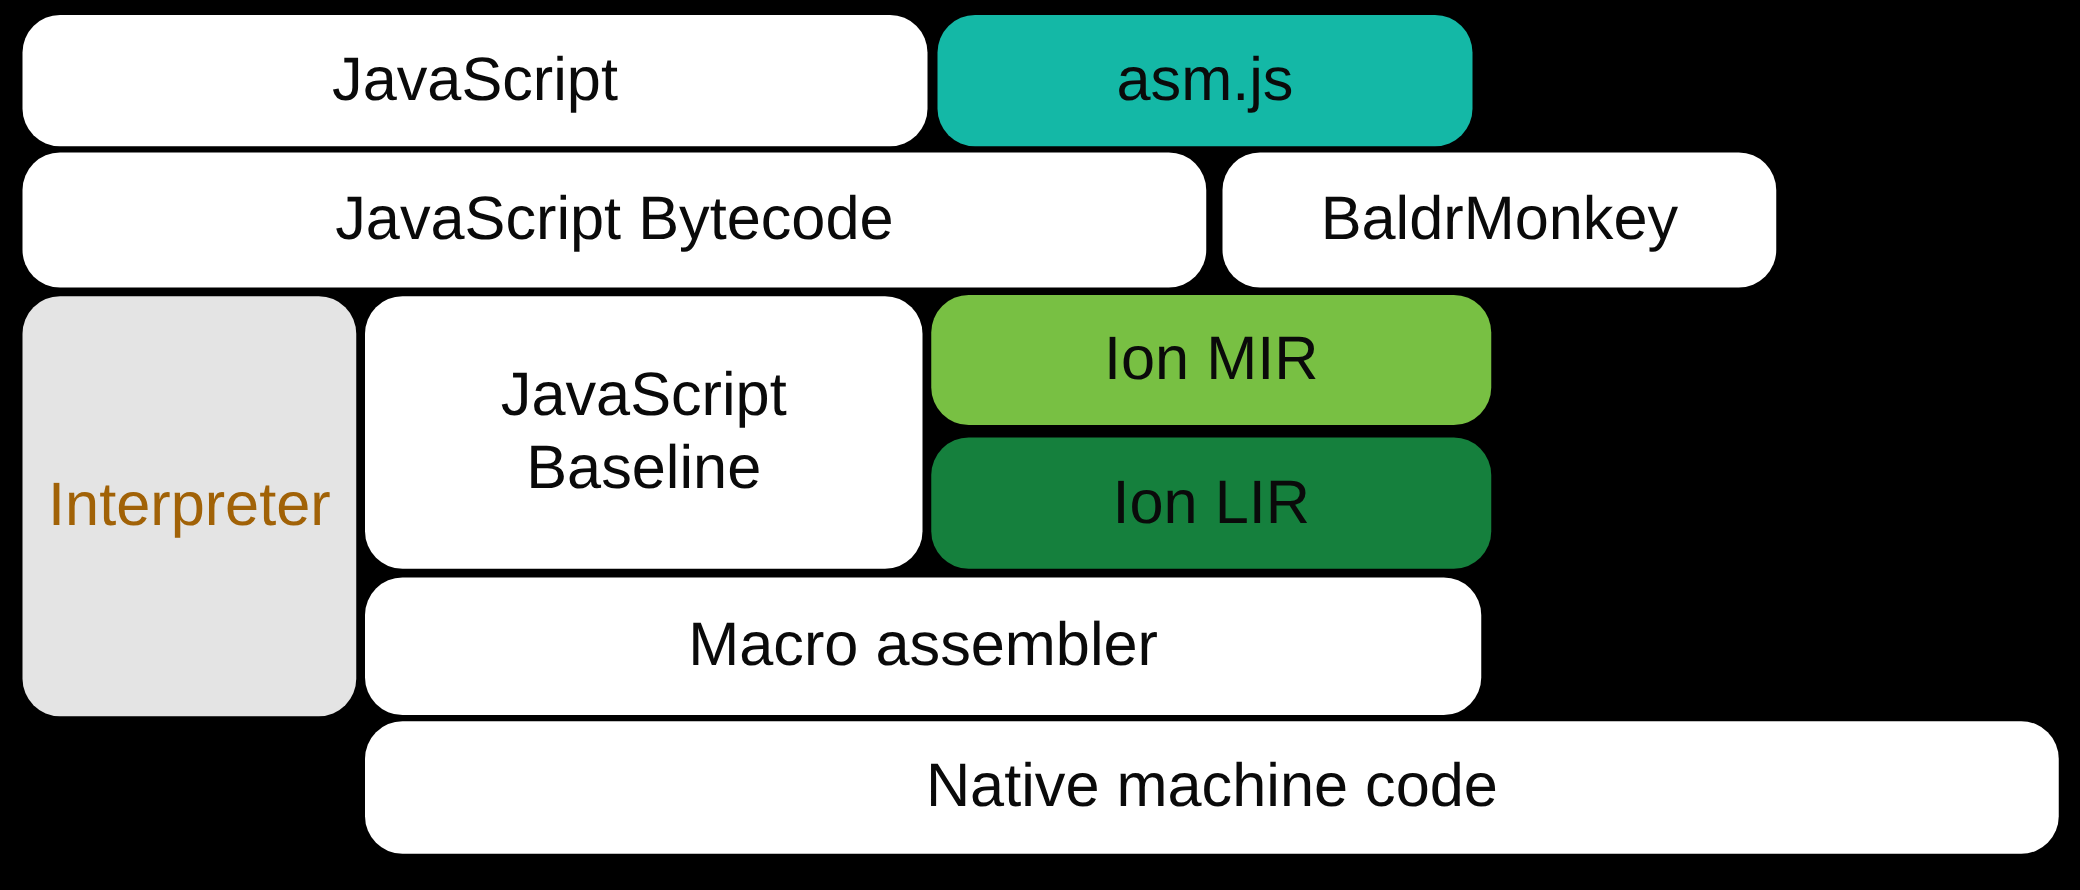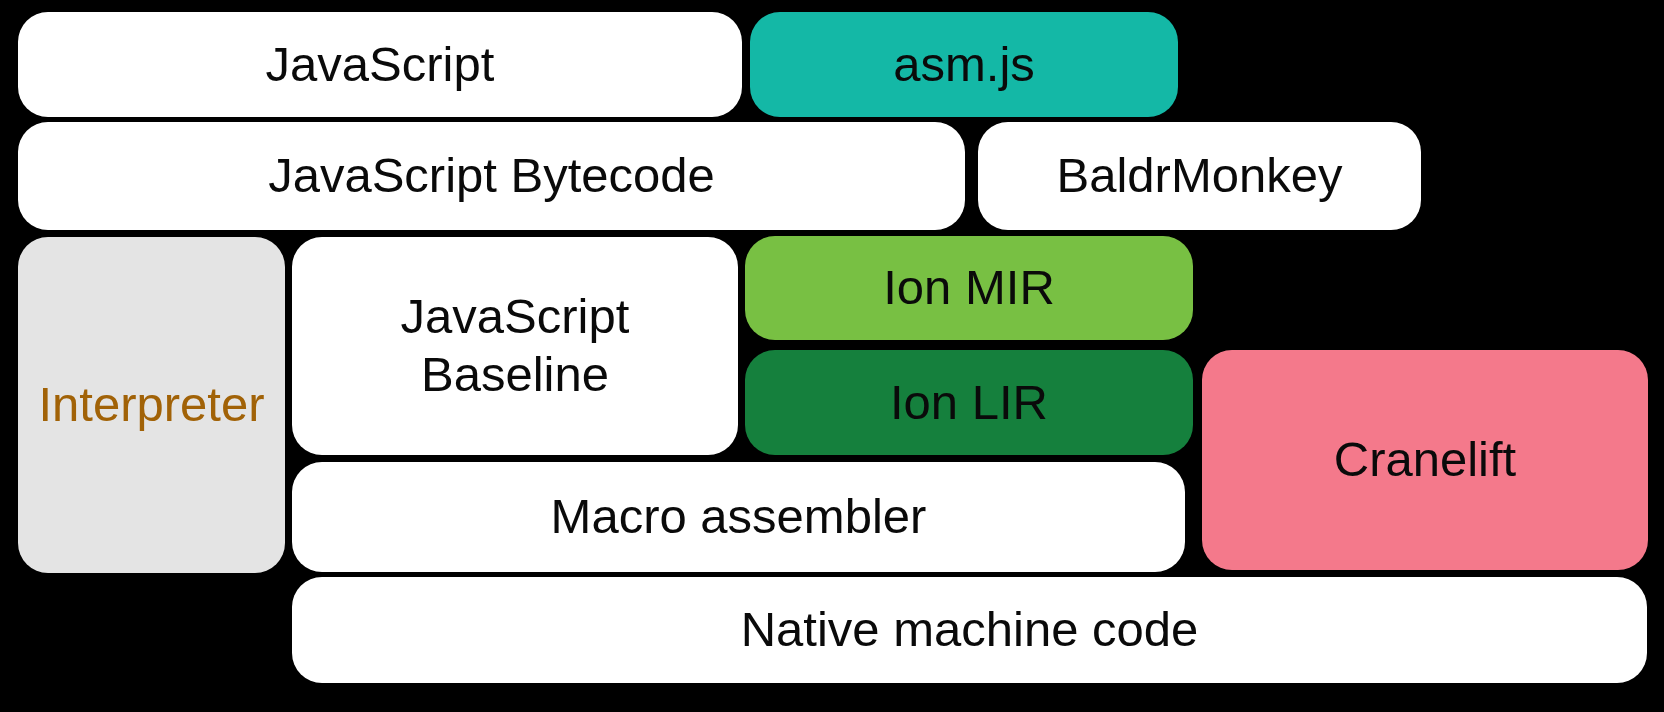--- a/index.html
+++ b/index.html
@@ -53,22 +53,19 @@
     <div class="box" style="left: 292px; top: 237px; width: 446px; height: 218px; background: rgb(255, 255, 255);">
       <span class="label" style="color: rgb(10, 10, 10);">JavaScript
 Baseline</span>
     </div>
     <div class="box" style="left: 745px; top: 236px; width: 448px; height: 104px; background: rgb(120, 192, 67);">
       <span class="label" style="color: rgb(10, 10, 10);">Ion MIR</span>
     </div>
     <div class="box" style="left: 745px; top: 350px; width: 448px; height: 105px; background: #15803d;">
       <span class="label" style="color: rgb(10, 10, 10);">Ion LIR</span>
     </div>
-    <div class="box" style="left: 1202px; top: 350px; width: 446px; height: 220px; background: rgb(244, 121, 139);">
-      <span class="label" style="color: rgb(10, 10, 10);">Cranelift</span>
-    </div>
     <div class="box" style="left: 292px; top: 462px; width: 893px; height: 110px; background: rgb(255, 255, 255);">
       <span class="label" style="color: rgb(10, 10, 10);">Macro assembler</span>
     </div>
     <div class="box" style="left: 292px; top: 577px; width: 1355px; height: 106px; background: rgb(255, 255, 255); align-items: center;">
       <span class="label" style="color: rgb(10, 10, 10);">Native machine code</span>
     </div>
   </div>
 
 </body></html>

